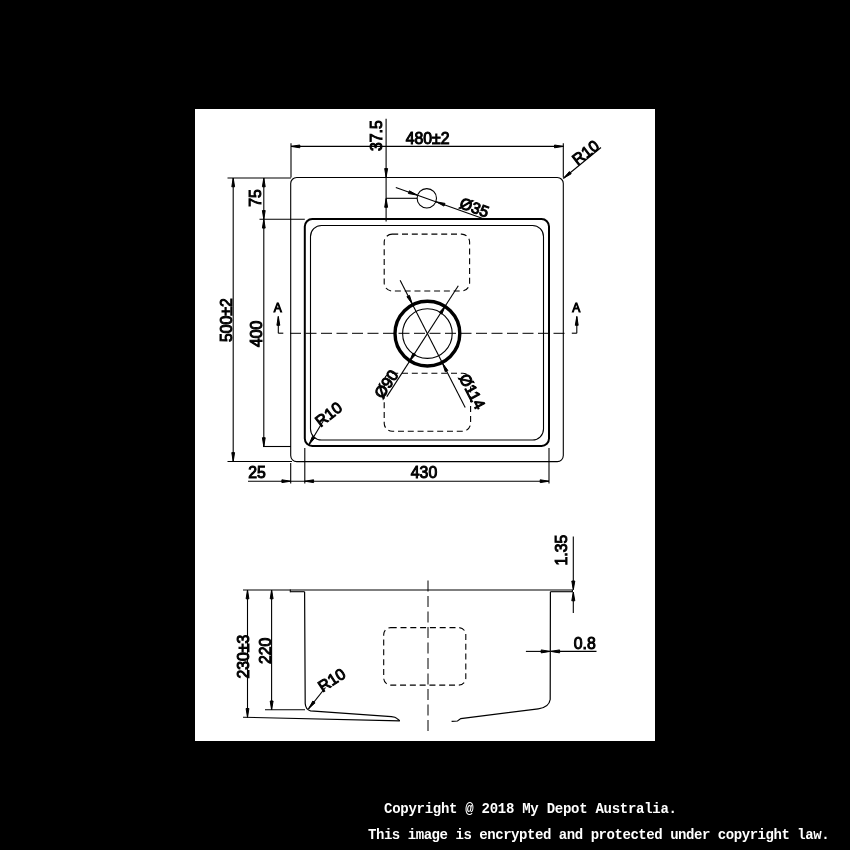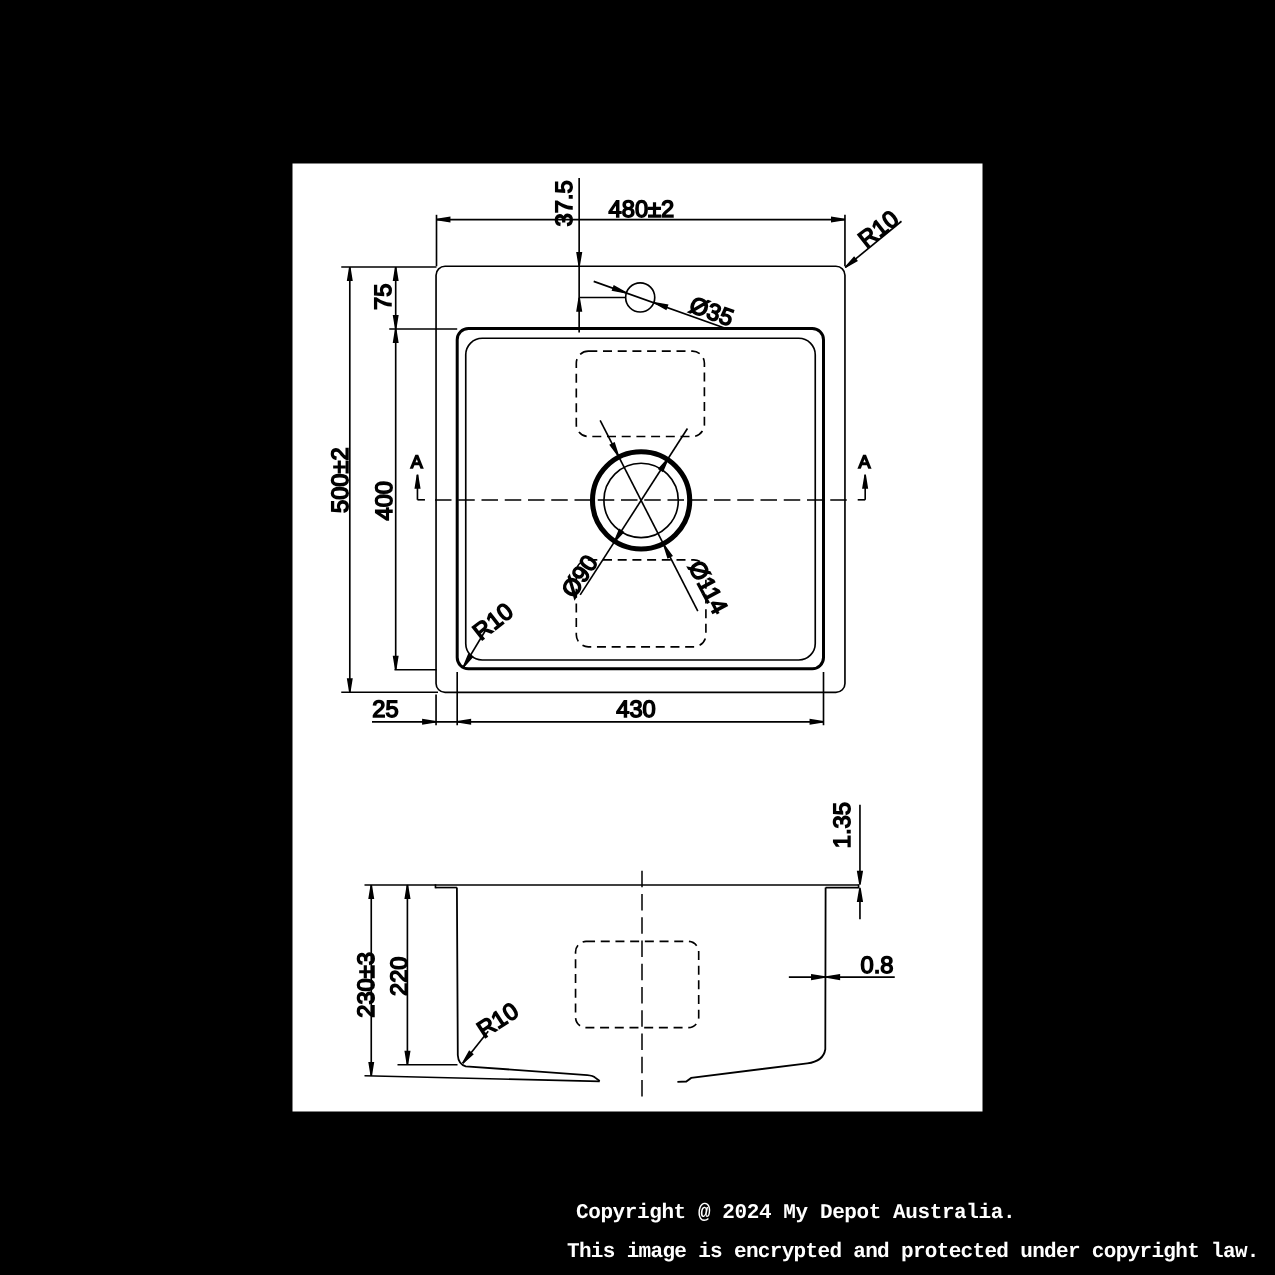--- a/index.html
+++ b/index.html
@@ -170,14 +170,14 @@
 
 <line x1="525.9" y1="651.4" x2="550" y2="651.4" stroke-width="1.1"></line>
 <line x1="550.8" y1="651.4" x2="596.5" y2="651.4" stroke-width="1.1"></line>
 <polygon points="550.0,651.4 541.2,652.9 541.2,649.9"></polygon>
 <polygon points="550.8,651.4 559.6,649.9 559.6,652.9"></polygon>
 
 <text x="584.7" y="648.9" text-anchor="middle" font-size="15.8">0.8</text>
 </g>
 </svg>
 
-<div class="cpy" style="left:384px;top:801px;letter-spacing:-0.27px">Copyright @ 2024 My Depot Australia.</div>
+<div class="cpy" style="left:384px;top:801px;letter-spacing:-0.27px">Copyright @ 2018 My Depot Australia.</div>
 
-<div class="cpy" style="left:378px;top:827px">This image is encrypted and protected under copyright law.</div>
+<div class="cpy" style="left:368px;top:827px">This image is encrypted and protected under copyright law.</div>
 </body></html>

